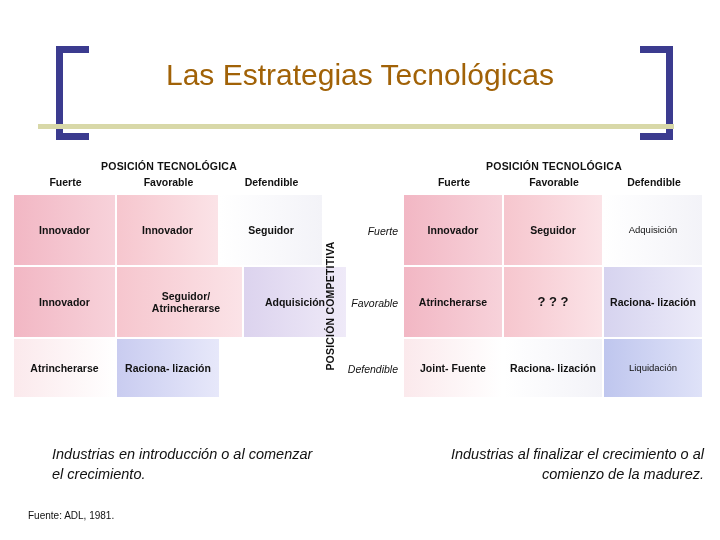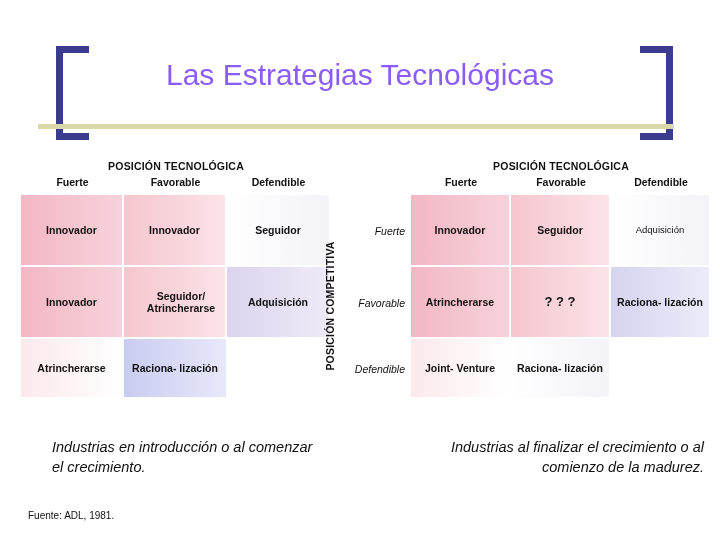--- a/index.html
+++ b/index.html
@@ -48,29 +48,28 @@
     top: 28px;
     border-right: 7px solid #3b3b8f;
   }
   #slide-title {
     position: absolute;
     left: 60px;
     top: 40px;
     width: 600px;
     text-align: center;
     font-size: 30px;
-    color: #8b5cf6;
+    color: #a16207;
     font-family: "Liberation Sans", sans-serif;
     white-space: nowrap;
   }
 
   
   .matrix {
     position: absolute;
-    margin-left: 7px;
   }
   .hdr-title {
     text-align: center;
     font-size: 10.5px;
     font-weight: bold;
     letter-spacing: .2px;
     color: #111;
   }
   .hdr-row {
     display: flex;
@@ -164,20 +163,21 @@
   #right-hdr-row { width: 300px; margin-top: 4px; }
   #right-hdr-row span { width: 100px; }
 
   
   .caption {
     position: absolute;
     font-size: 14.5px;
     font-style: italic;
     color: #111;
     line-height: 1.35;
+    margin-top: 7px;
   }
   #caption-left {
     left: 52px;
     top: 438px;
     width: 270px;
   }
   #caption-right {
     left: 404px;
     top: 438px;
     width: 300px;
@@ -214,21 +214,21 @@
   <div class="grid" style="margin-top:7px;">
 
     <div class="grid-row">
       <div class="cell fill-pink" style="width:103px;height:72px;">Innovador</div>
       <div class="cell fill-rose" style="width:103px;height:72px;">Innovador</div>
       <div class="cell fill-white" style="width:104px;height:72px;">Seguidor</div>
     </div>
 
     <div class="grid-row">
       <div class="cell fill-pink" style="width:103px;height:72px;">Innovador</div>
-      <div class="cell fill-rose" style="width:103px;height:72px;padding-left:16px;">Seguidor/ Atrincherarse</div>
+      <div class="cell fill-rose" style="width:127px;height:72px;padding-left:16px;">Seguidor/ Atrincherarse</div>
       <div class="cell fill-violet" style="width:104px;height:72px;">Adquisición</div>
     </div>
 
     <div class="grid-row">
       <div class="cell fill-pale" style="width:103px;height:60px;">Atrincherarse</div>
       <div class="cell fill-blue" style="width:104px;height:60px;">Raciona- lización</div>
     </div>
 
   </div>
 </div>
@@ -258,22 +258,23 @@
 
     <div class="grid-row">
       <div class="row-label" style="width:66px;height:72px;margin-left:-66px;">Favorable</div>
       <div class="cell fill-pink" style="width:100px;height:72px;">Atrincherarse</div>
       <div class="cell big fill-rose" style="width:100px;height:72px;">? ? ?</div>
       <div class="cell fill-lav" style="width:100px;height:72px;">Raciona- lización</div>
     </div>
 
     <div class="grid-row">
       <div class="row-label" style="width:66px;height:60px;margin-left:-66px;">Defendible</div>
-      <div class="cell fill-pale" style="width:100px;height:60px;">Joint- Venture</div>
+      <div class="cell fill-pale" style="width:100px;height:60px;">Joint- Fuente</div>
       <div class="cell fill-white" style="width:100px;height:60px;">Raciona- lización</div>
+      <div class="cell small fill-sky" style="width:100px;height:60px;">Liquidación</div>
     </div>
 
   </div>
 </div>
 
 <div class="caption" id="caption-left">Industrias en introducción o al comenzar el crecimiento.</div>
 <div class="caption" id="caption-right">Industrias al finalizar el crecimiento o al comienzo de la madurez.</div>
 <div id="source-note">Fuente: ADL, 1981.</div>
 
 </body></html>

